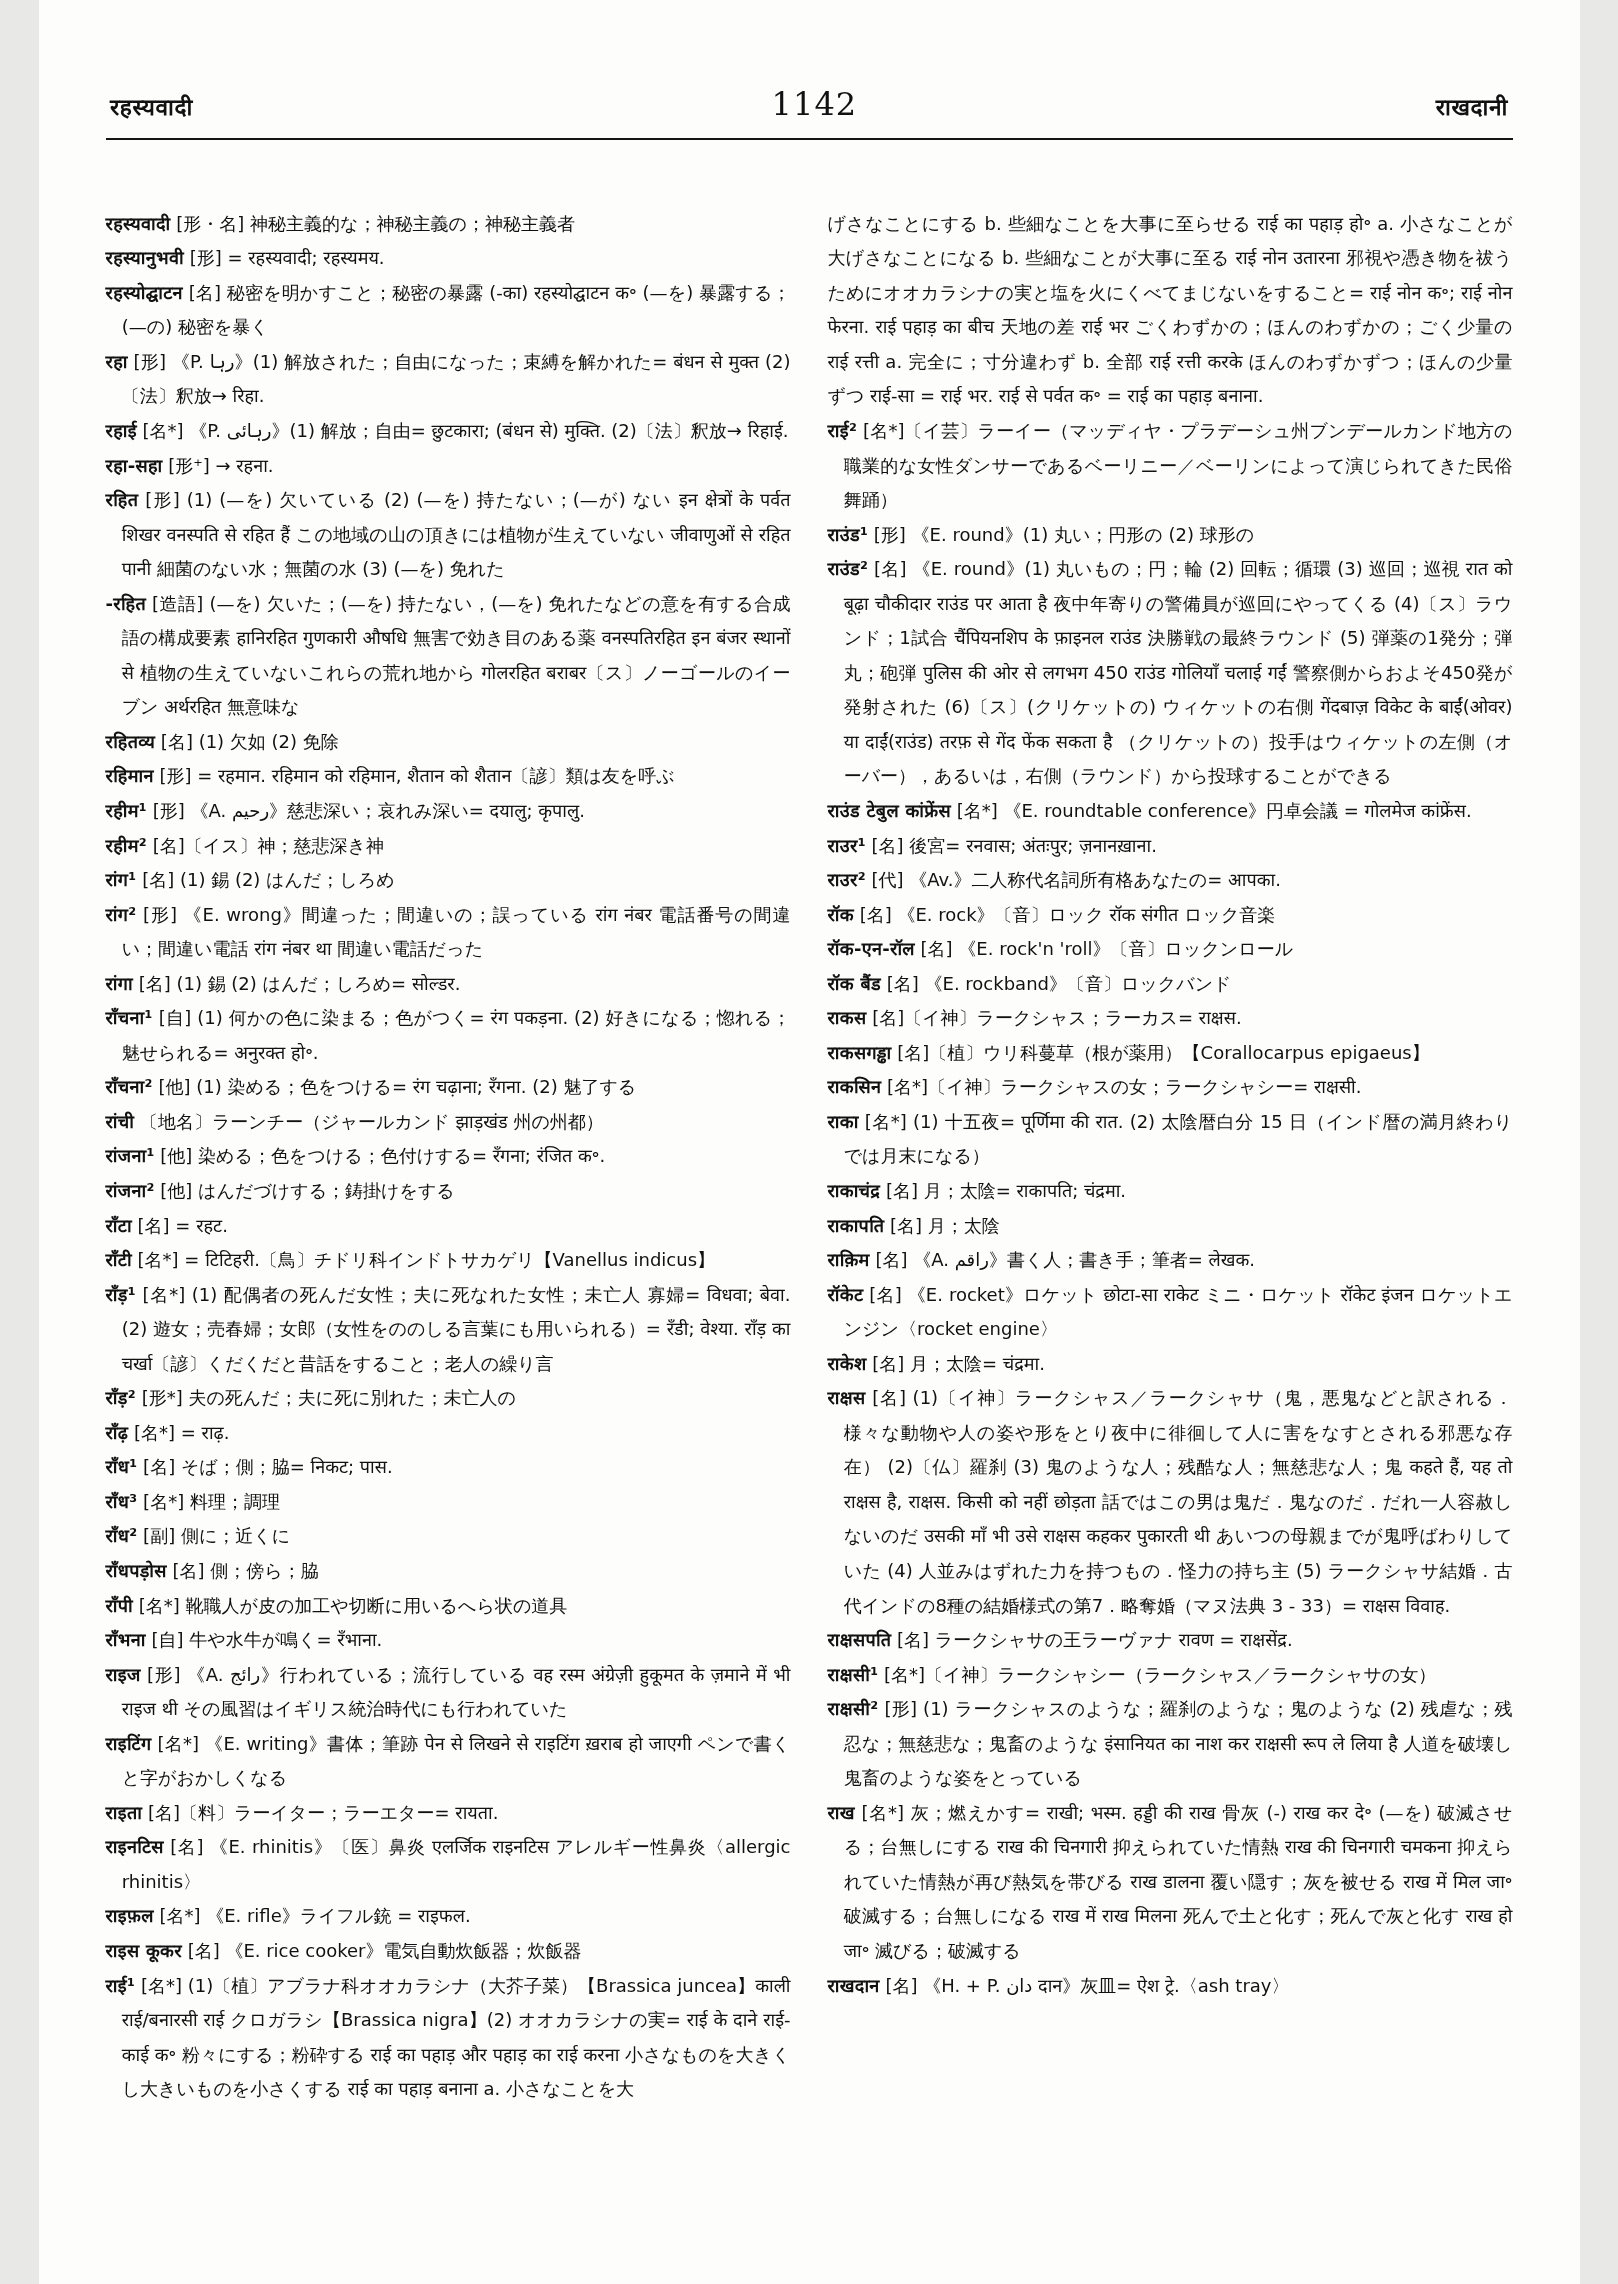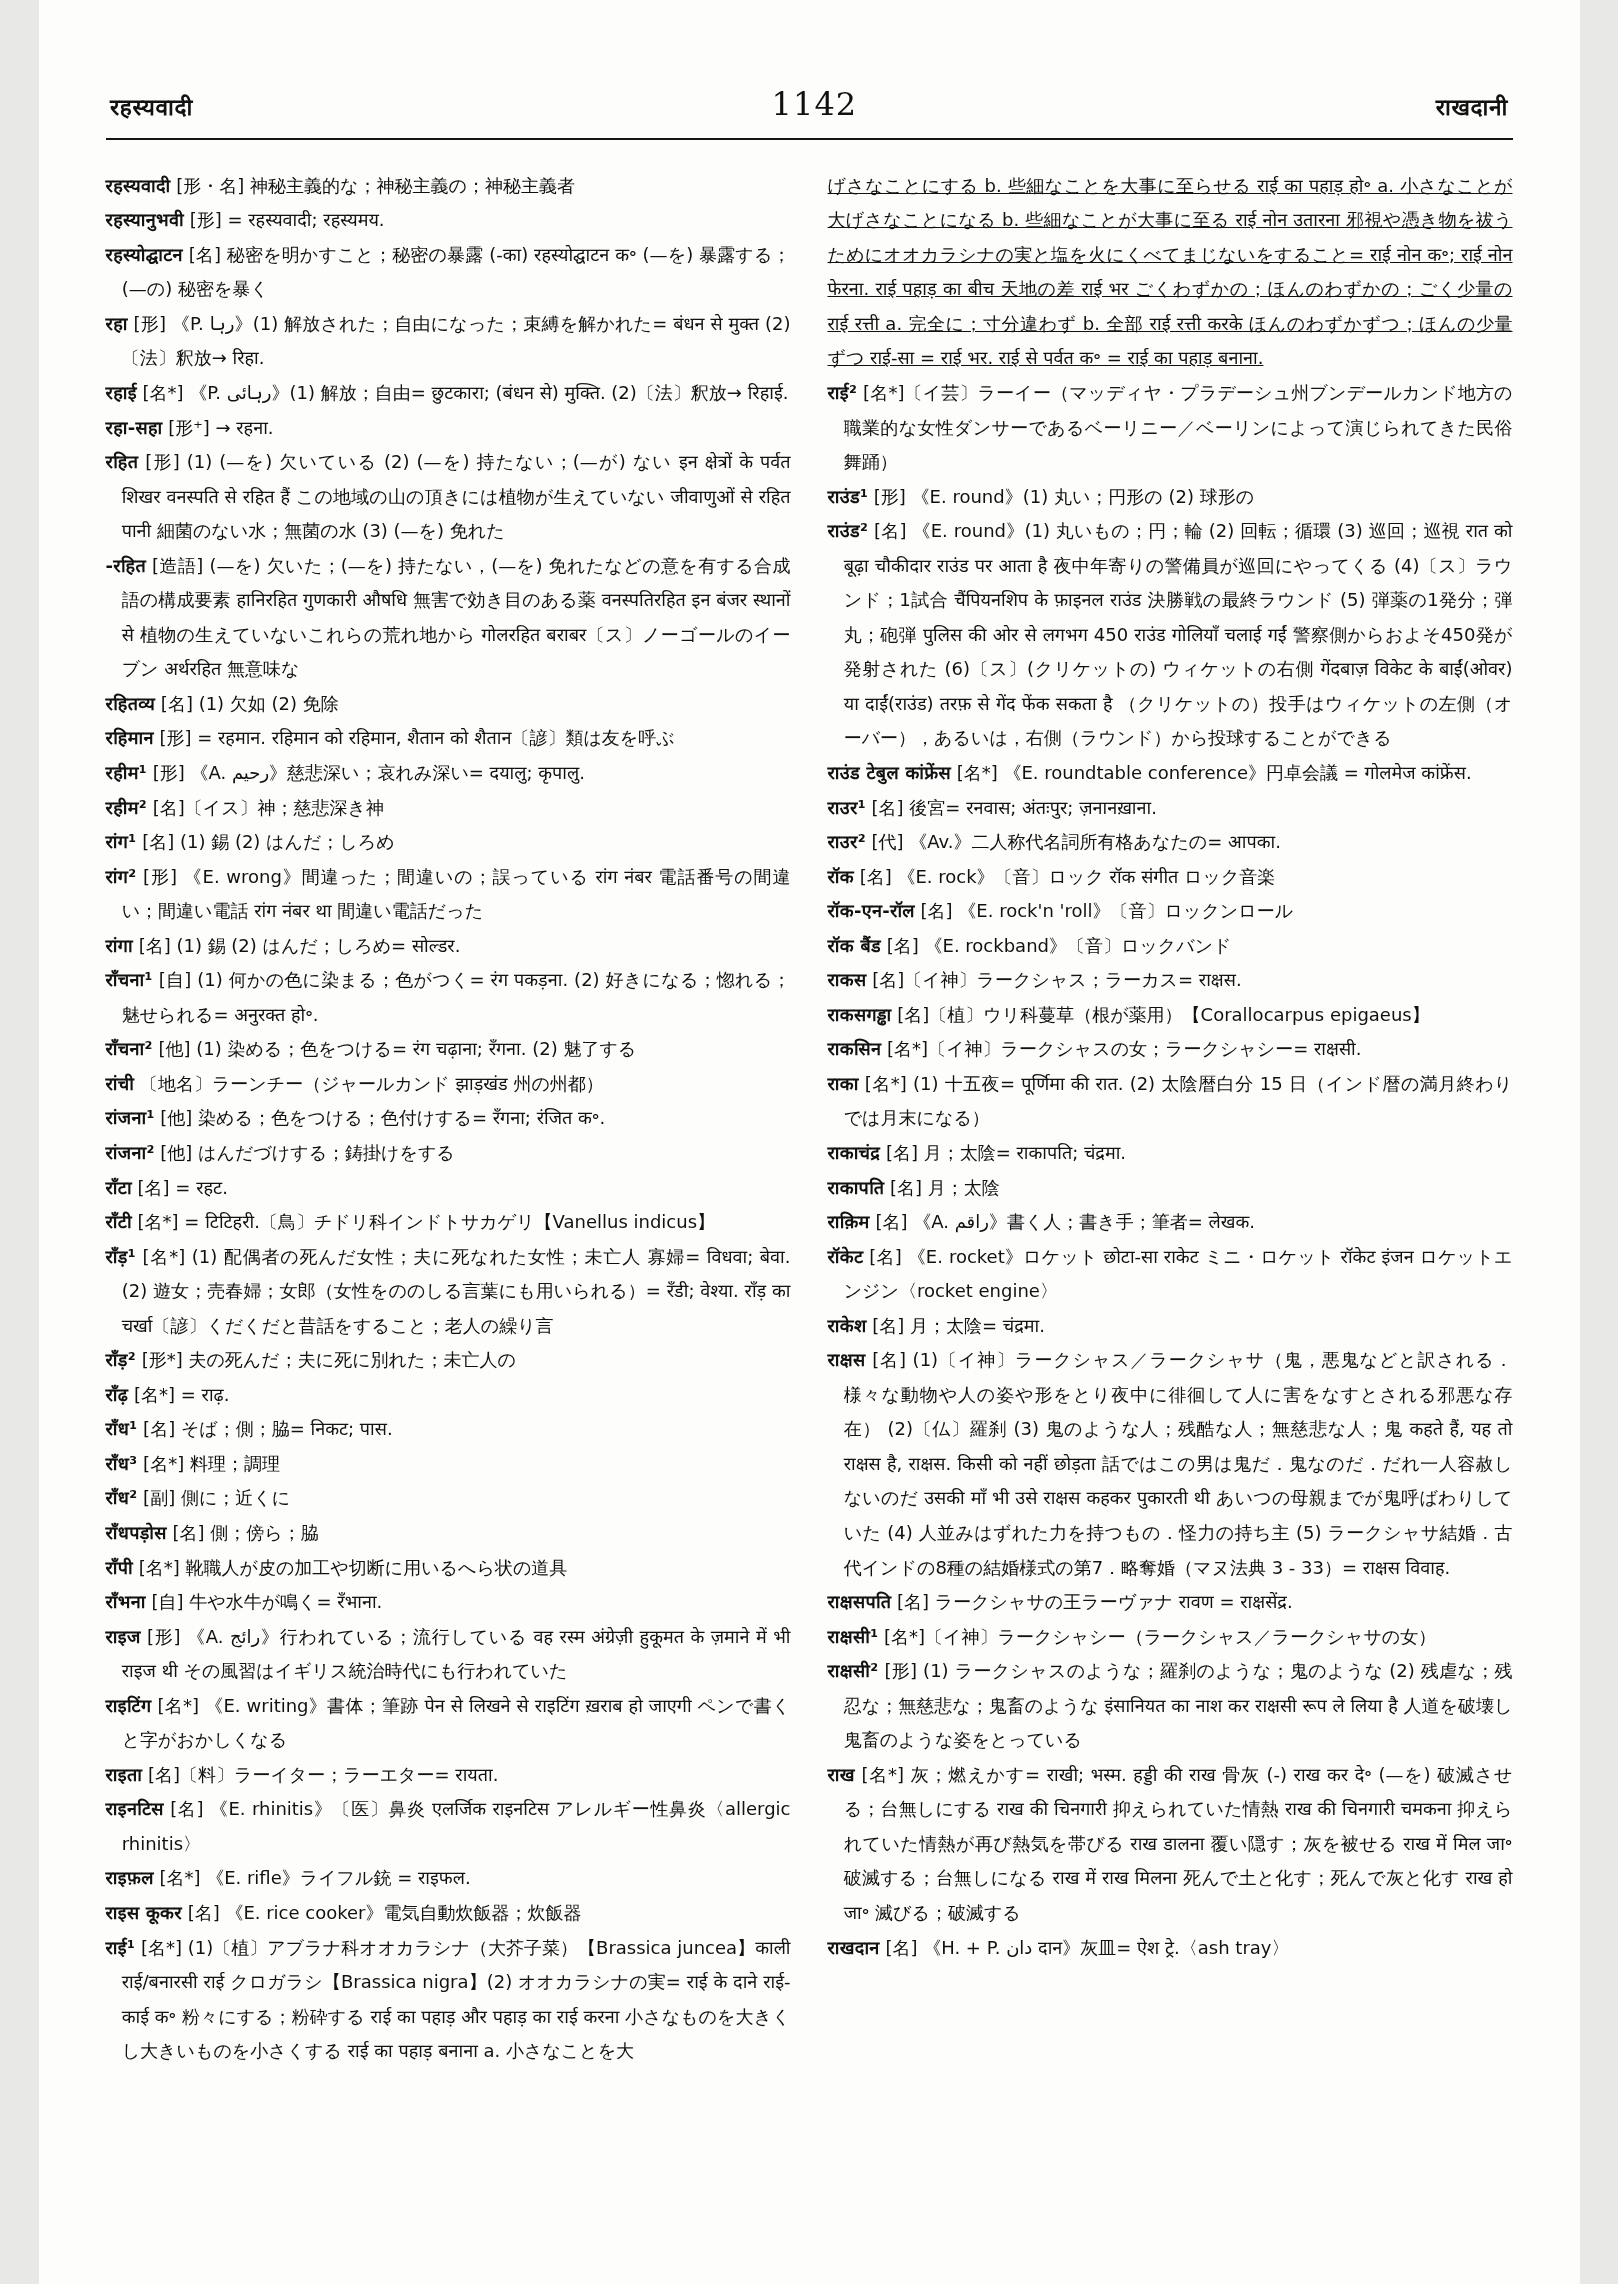--- a/index.html
+++ b/index.html
@@ -37,37 +37,37 @@
     margin: 14.7px 0 0 0;
   }
   .columns {
     display: flex;
     gap: 37px;
     margin-top: 29px;
   }
   .col {
     flex: 1 1 0;
     min-width: 0;
+    margin-top: 38px;
   }
   .entry {
     font-size: 18px;
     line-height: 1.92;
     text-align: justify;
     padding-left: 0.9em;
     text-indent: -0.9em;
     word-break: break-word;
   }
   .entry .head {
     font-weight: bold;
     letter-spacing: 0.3px;
   }
   .entry.cont {
     padding-left: 0;
     text-indent: 0;
-    text-decoration: underline;
   }
 </style>
 </head>
 <body>
 
 <div class="page">
   <div class="header">
     <span class="guide">रहस्यवादी</span>
     <span class="pagenum">1142</span>
     <span class="guide">राखदानी</span>

